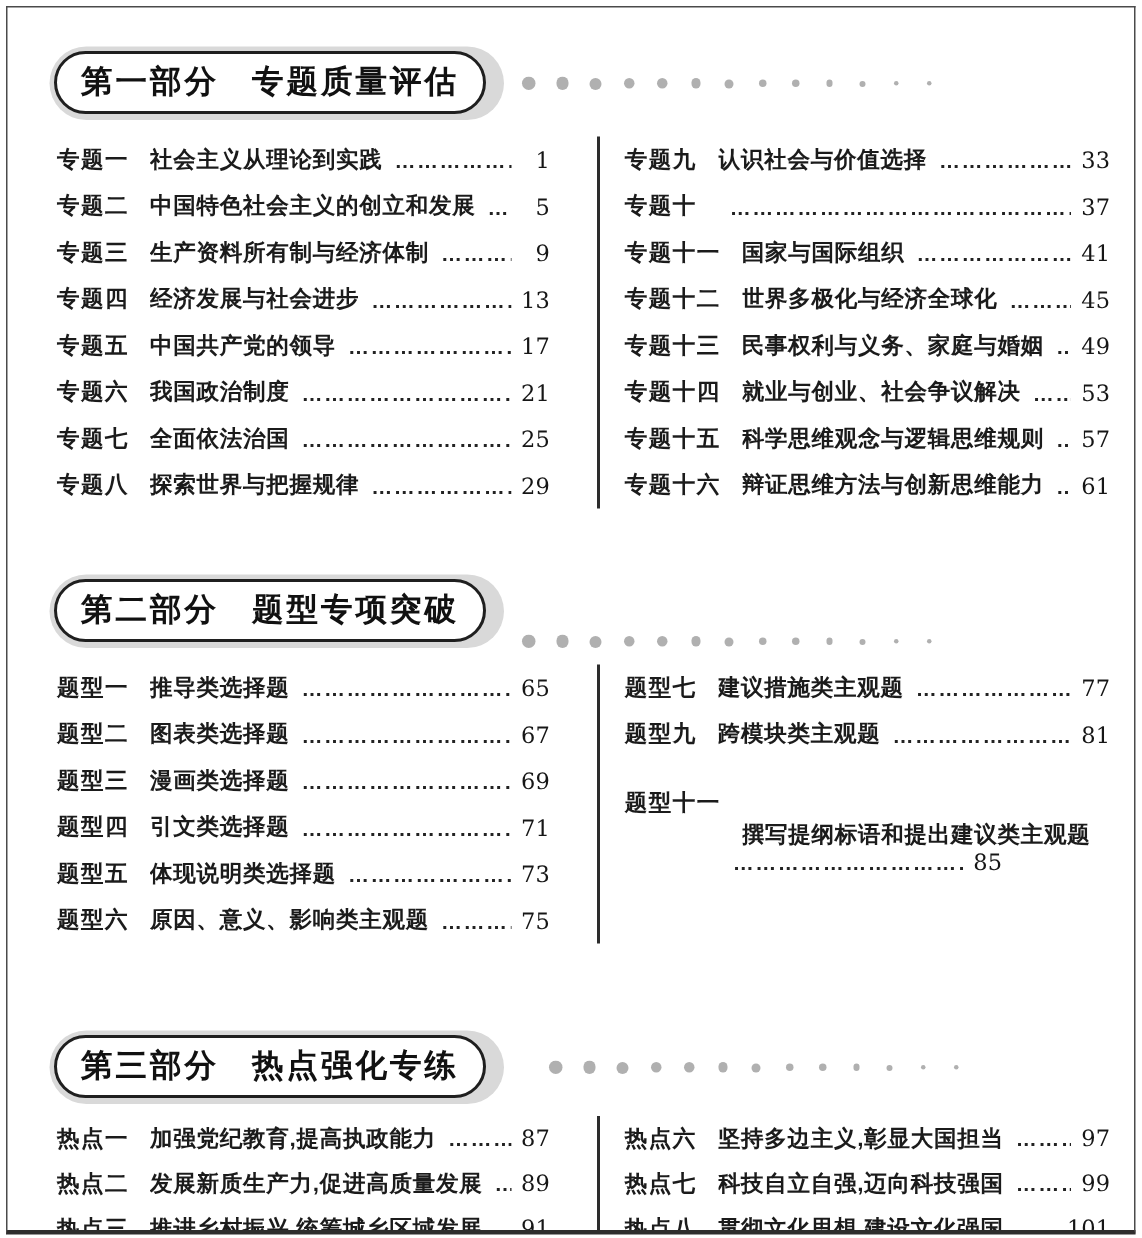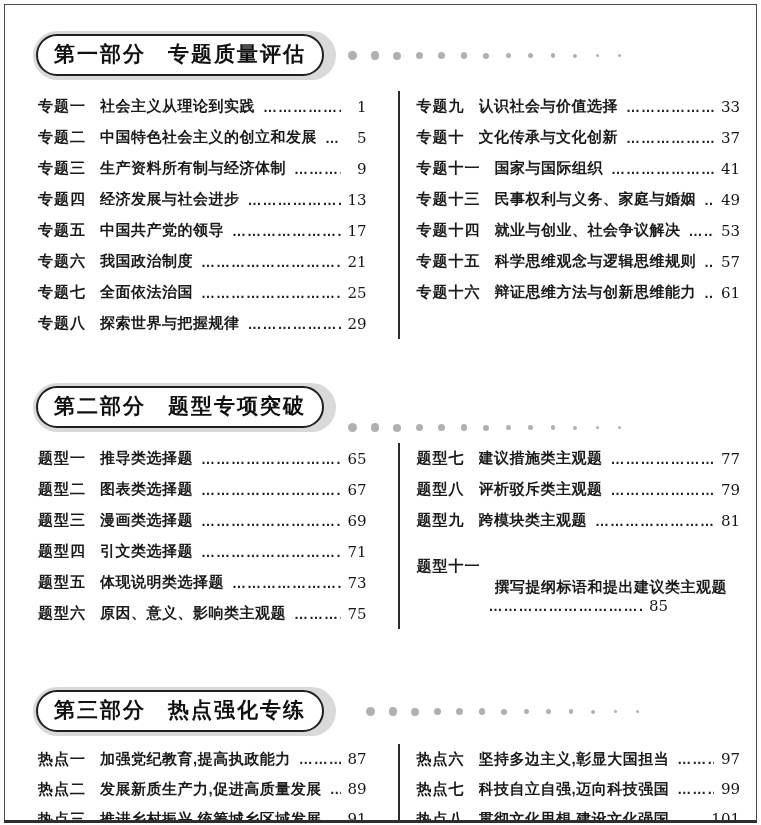--- a/index.html
+++ b/index.html
@@ -144,29 +144,34 @@
         </div>
       <div class="col right">
           <div class="row">
     <span class="label">专题九</span>
     <span class="title">认识社会与价值选择</span>
     <span class="leader"></span>
     <span class="pagenum">33</span>
   </div>
           <div class="row">
     <span class="label">专题十</span>
-    <span class="title">文化传承与文化创新</span>
     <span class="leader"></span>
     <span class="pagenum">37</span>
   </div>
           <div class="row">
     <span class="label">专题十一</span>
     <span class="title">国家与国际组织</span>
     <span class="leader"></span>
     <span class="pagenum">41</span>
+  </div>
+          <div class="row">
+    <span class="label">专题十二</span>
+    <span class="title">世界多极化与经济全球化</span>
+    <span class="leader"></span>
+    <span class="pagenum">45</span>
   </div>
           <div class="row">
     <span class="label">专题十三</span>
     <span class="title">民事权利与义务、家庭与婚姻</span>
     <span class="leader"></span>
     <span class="pagenum">49</span>
   </div>
           <div class="row">
     <span class="label">专题十四</span>
     <span class="title">就业与创业、社会争议解决</span>
@@ -250,26 +255,20 @@
   </div>
         </div>
       <div class="col right">
           <div class="row">
     <span class="label">题型七</span>
     <span class="title">建议措施类主观题</span>
     <span class="leader"></span>
     <span class="pagenum">77</span>
   </div>
           <div class="row">
-    <span class="label">题型八</span>
-    <span class="title">评析驳斥类主观题</span>
-    <span class="leader"></span>
-    <span class="pagenum">79</span>
-  </div>
-          <div class="row">
     <span class="label">题型九</span>
     <span class="title">跨模块类主观题</span>
     <span class="leader"></span>
     <span class="pagenum">81</span>
   </div>
           <div class="row wrap">
     <span class="label">题型十一</span>
     <span class="title">撰写提纲标语和提出建议类主观题</span>
     <span class="leader"></span>
     <span class="pagenum">85</span>

